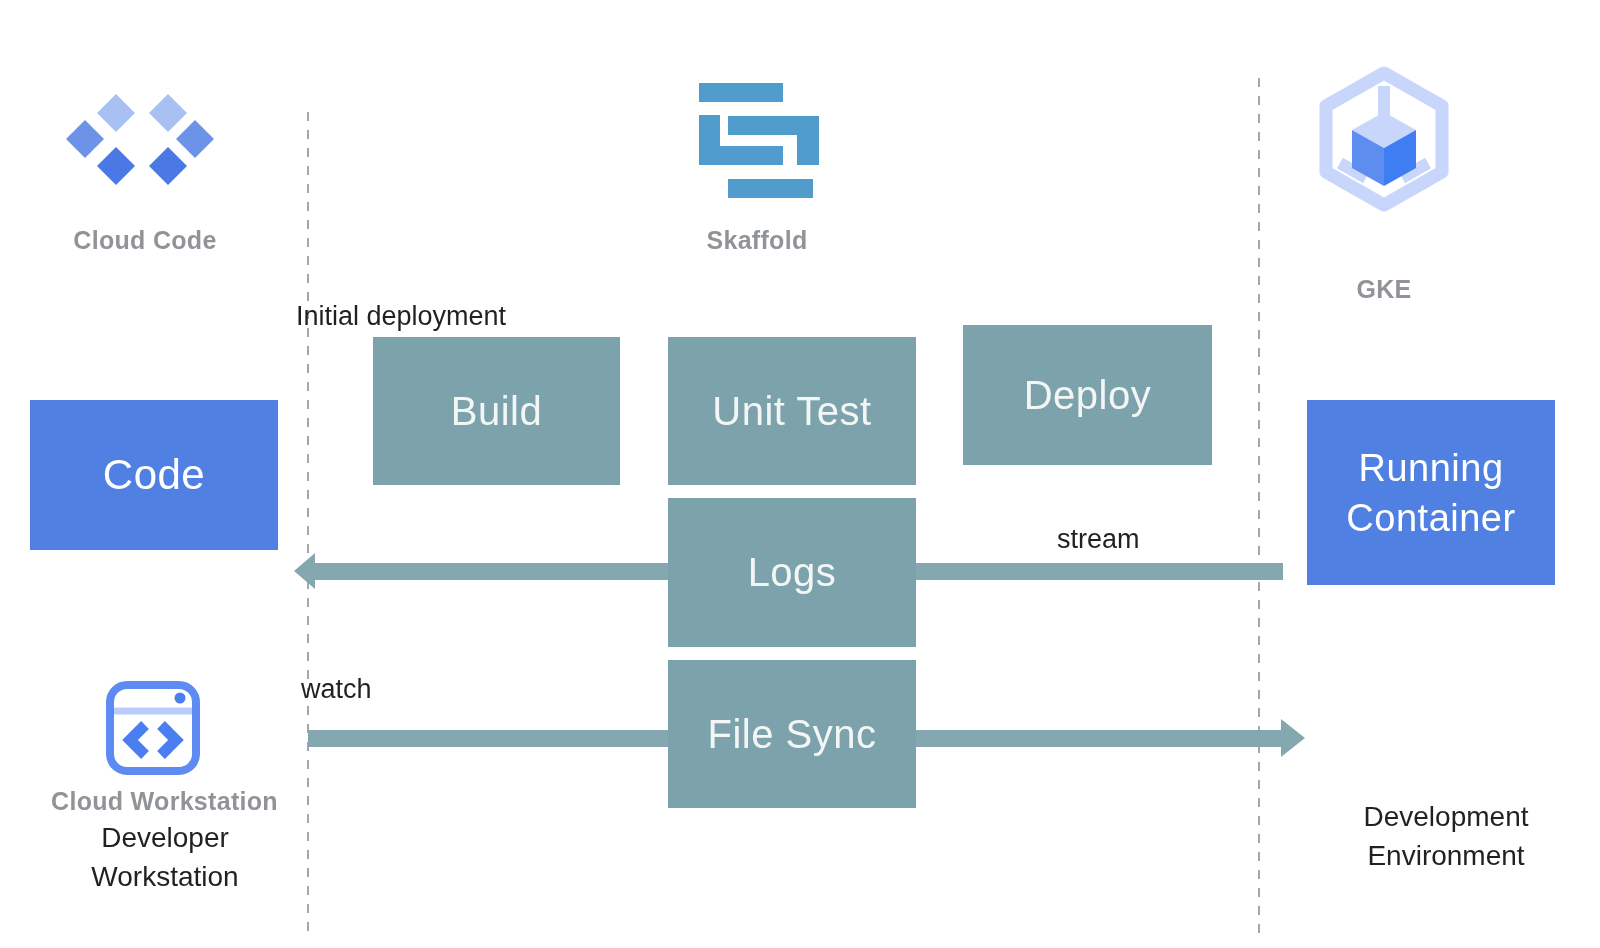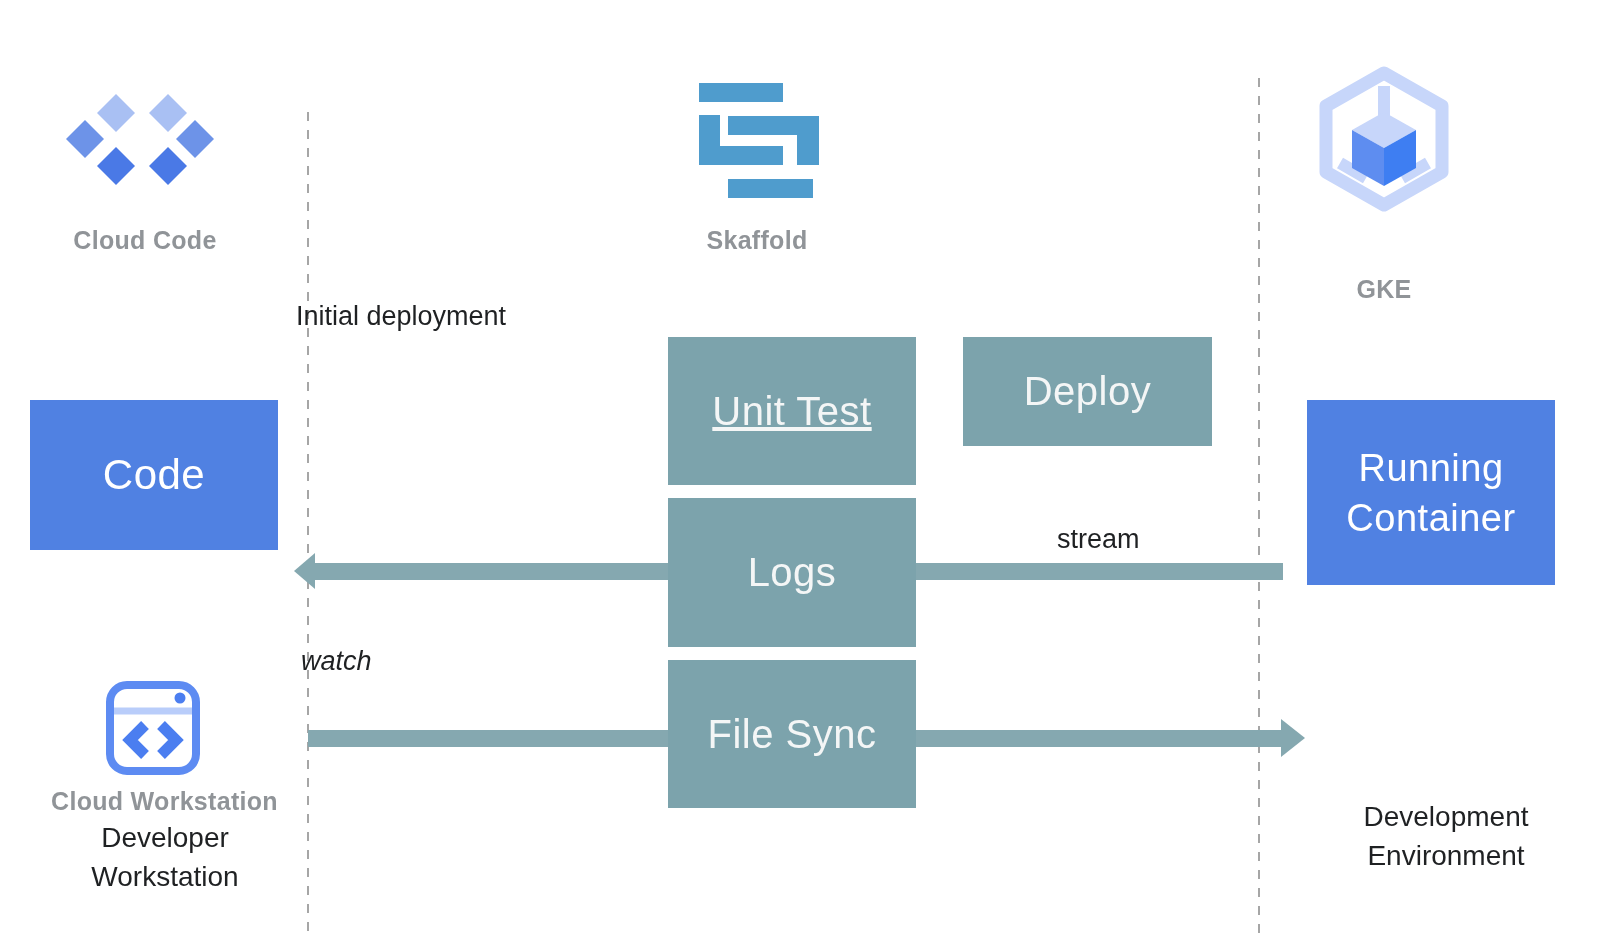--- a/index.html
+++ b/index.html
@@ -77,40 +77,43 @@
     <polygon points="100,64 100,102 68,120 68,82" style="fill:var(--gke_right_face)"></polygon>
   </svg>
   <div class="logo-label" style="left:1314px;top:228px;width:140px;margin-top:47px;">GKE</div>
 
   <div class="note" style="left:296px;top:281px;margin-top:20px;">Initial deployment</div>
 
   <div class="node blue" style="left:30px;top:400px;width:248px;height:150px;font-size:42px;">
     <span>Code</span>
   </div>
 
+  <div class="node teal" style="left:373px;top:337px;width:247px;height:148px;">
+    <span>Build</span>
+  </div>
 
-  <div class="node teal" style="left:668px;top:337px;width:248px;height:148px;text-decoration:underline;">
+  <div class="node teal" style="left:668px;top:337px;width:248px;height:148px;">
     <span>Unit Test</span>
   </div>
 
-  <div class="node teal" style="left:963px;top:337px;width:249px;height:109px;">
+  <div class="node teal" style="left:963px;top:325px;width:249px;height:140px;">
     <span>Deploy</span>
   </div>
 
   <div class="hbar" style="left:315px;top:563px;width:968px;"></div>
   <div class="head-left" style="left:294px;top:553px;"></div>
   <div class="note" style="left:1057px;top:524px;width:200px;text-align:left;">stream</div>
 
   <div class="node teal" style="left:668px;top:498px;width:248px;height:149px;">
     <span>Logs</span>
   </div>
 
   <div class="hbar" style="left:308px;top:730px;width:974px;"></div>
   <div class="head-right" style="left:1281px;top:719px;"></div>
-  <div class="note" style="left:301px;top:646px;font-style:italic;">watch</div>
+  <div class="note" style="left:301px;top:674px;">watch</div>
 
   <div class="node teal" style="left:668px;top:660px;width:248px;height:148px;text-align:center;">
     <span>File Sync</span>
   </div>
 
   <div class="node blue" style="left:1307px;top:400px;width:248px;height:185px;font-size:38px;line-height:50px;">
     <span style="display:inline-block;max-width:190px;">Running Container</span>
   </div>
 
   <svg class="abs" style="left:105px;top:680px;" width="96" height="96" viewBox="0 0 96 96">

